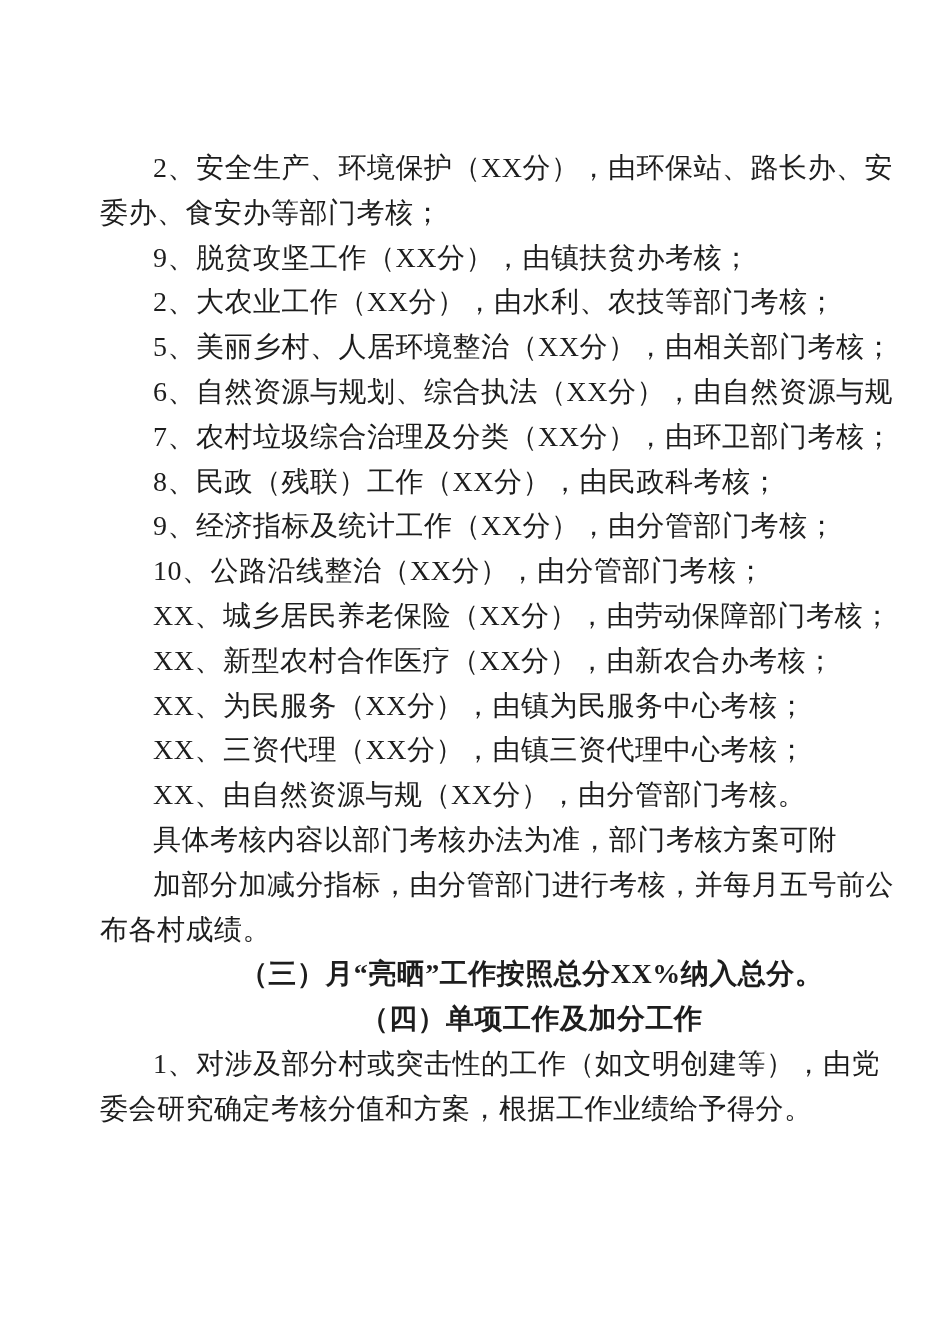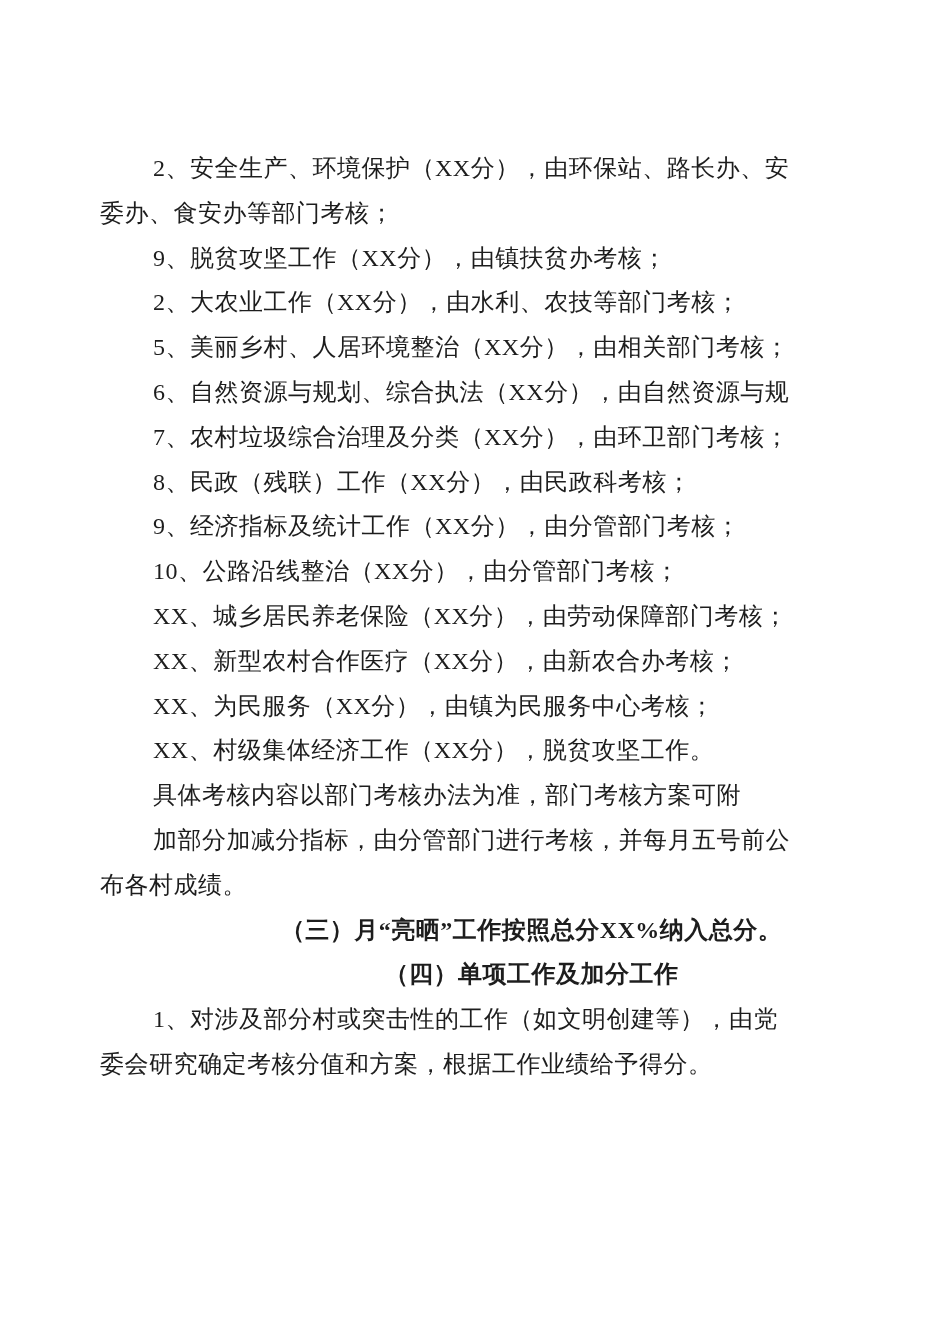--- a/index.html
+++ b/index.html
@@ -16,21 +16,21 @@
     font-family: "Liberation Serif", "DejaVu Serif", serif;
   }
   .doc {
     position: absolute;
     top: 146px;
     left: 100px;
     right: 40px;
     color: #1d1d1d;
   }
   .line {
-    font-size: 24px;
+    font-size: 28px;
     line-height: 44.8px;
     white-space: nowrap;
     letter-spacing: 0.5px;
     font-weight: 400;
   }
   .line.indent {
     padding-left: 53px;
   }
   .line.heading {
     font-weight: 700;
@@ -48,21 +48,22 @@
       <div class="line indent">2、大农业工作（XX分），由水利、农技等部门考核；</div>
       <div class="line indent">5、美丽乡村、人居环境整治（XX分），由相关部门考核；</div>
       <div class="line indent">6、自然资源与规划、综合执法（XX分），由自然资源与规</div>
       <div class="line indent">7、农村垃圾综合治理及分类（XX分），由环卫部门考核；</div>
       <div class="line indent">8、民政（残联）工作（XX分），由民政科考核；</div>
       <div class="line indent">9、经济指标及统计工作（XX分），由分管部门考核；</div>
       <div class="line indent">10、公路沿线整治（XX分），由分管部门考核；</div>
       <div class="line indent">XX、城乡居民养老保险（XX分），由劳动保障部门考核；</div>
       <div class="line indent">XX、新型农村合作医疗（XX分），由新农合办考核；</div>
       <div class="line indent">XX、为民服务（XX分），由镇为民服务中心考核；</div>
-      <div class="line indent">XX、村级集体经济工作（XX分），脱贫攻坚工作。</div>
+      <div class="line indent">XX、三资代理（XX分），由镇三资代理中心考核；</div>
+      <div class="line indent">XX、由自然资源与规（XX分），由分管部门考核。</div>
       <div class="line indent">具体考核内容以部门考核办法为准，部门考核方案可附</div>
       <div class="line indent">加部分加减分指标，由分管部门进行考核，并每月五号前公</div>
       <div class="line">布各村成绩。</div>
       <div class="line indent heading">（三）月“亮晒”工作按照总分XX%纳入总分。</div>
       <div class="line indent heading">（四）单项工作及加分工作</div>
       <div class="line indent">1、对涉及部分村或突击性的工作（如文明创建等），由党</div>
       <div class="line">委会研究确定考核分值和方案，根据工作业绩给予得分。</div>
     </div>
 </div>
 

